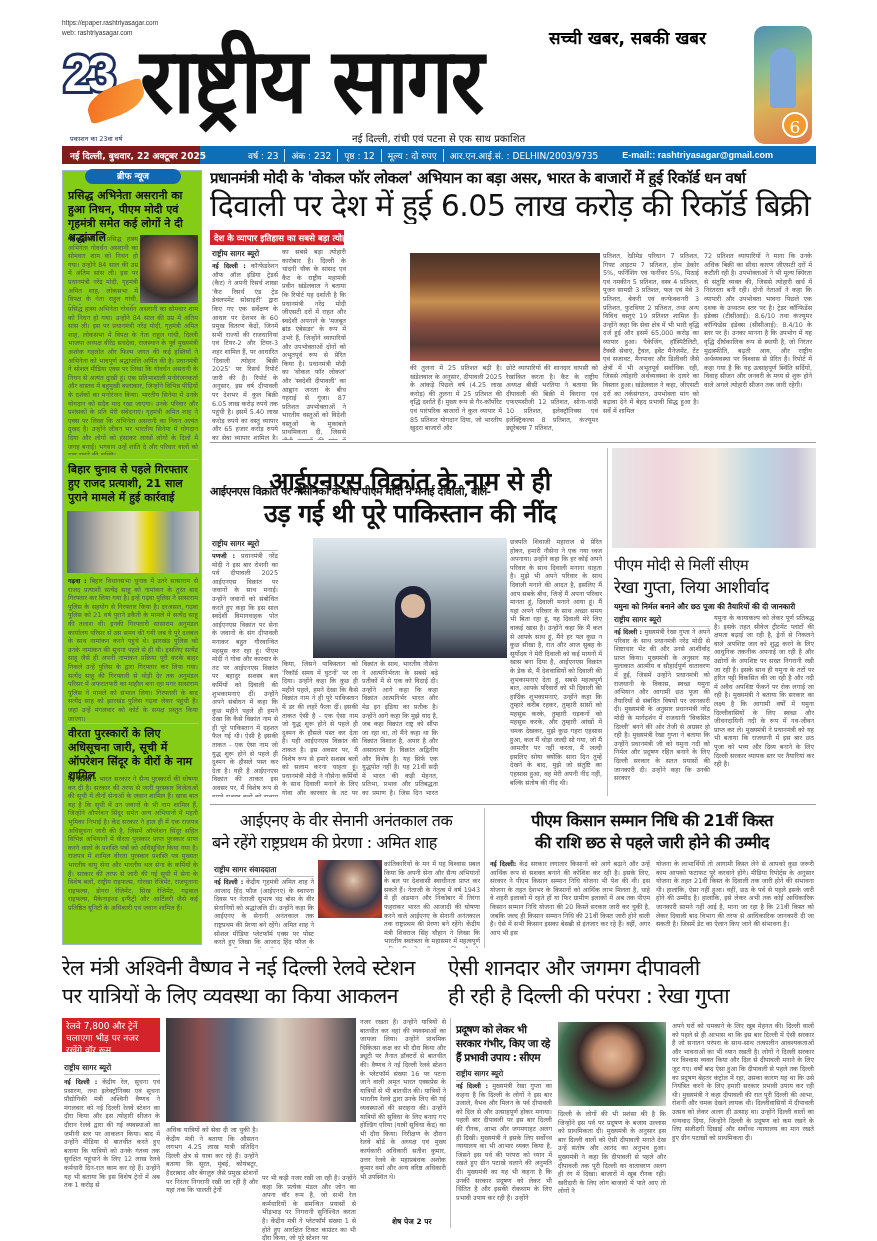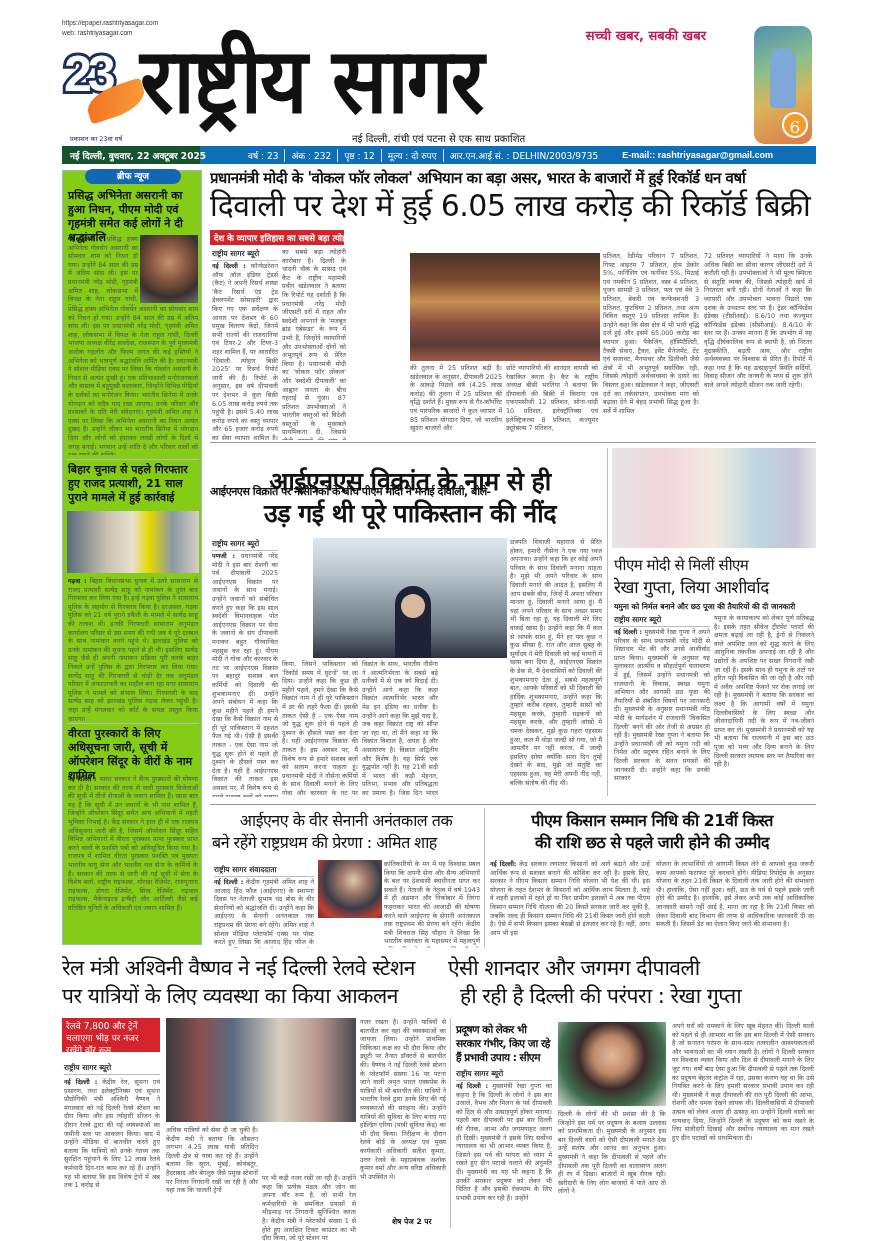--- a/index.html
+++ b/index.html
@@ -8,28 +8,28 @@
   .page { position: absolute; left: 62px; top: 18px; width: 754px; height: 1215px; }
   .abs { position: absolute; }
 
   
   .url-lines { left: 0; top: 0; font-size: 6.5px; color: #333; line-height: 10px; font-family: "Liberation Sans", sans-serif; }
   .logo23 { left: 2px; top: 28px; width: 72px; height: 64px; }
   .logo23 .num { font-family: "Liberation Sans", sans-serif; font-weight: 900; font-size: 50px; color: #fff; -webkit-text-stroke: 6px #1c2e5c; paint-order: stroke fill; letter-spacing: -4px; line-height: 56px; }
   .logo23 .flame { position: absolute; left: 22px; top: 40px; width: 60px; height: 30px; background: linear-gradient(120deg, #f36c21, #f9a23b); border-radius: 60% 10% 60% 10%; transform: rotate(-18deg); }
   .logo-caption { left: 8px; top: 116px; font-size: 6.5px; color: #1c2e5c; }
   .title-main { left: 78px; top: 8px; font-family: "DejaVu Sans", sans-serif; font-weight: 900; font-size: 82px; line-height: 100px; letter-spacing: -2px; color: #111; transform: scaleY(1.1); transform-origin: top left; }
-  .tagline { right: 110px; top: 8px; font-size: 13px; font-weight: 700; color: #be185d; margin-left: 15px; }
+  .tagline { right: 110px; top: 8px; font-size: 17px; font-weight: 700; color: #000000; margin-left: 15px; }
   .subline { left: 290px; top: 113px; font-size: 10px; color: #111; }
   .corner-img { right: 4px; top: 8px; width: 58px; height: 118px; border-radius: 10px; background: linear-gradient(160deg, #4f8fb5 0%, #8bbf8c 35%, #d8b55a 60%, #e07a4b 100%); overflow: hidden; }
   .corner-img .figure { position: absolute; left: 16px; top: 22px; width: 26px; height: 60px; border-radius: 12px 12px 4px 4px; background: #7fa7d8; }
   .corner-img .badge { position: absolute; right: 4px; bottom: 6px; width: 26px; height: 26px; border-radius: 50%; background: #f39a2d; color: #fff; font-size: 17px; font-family: "DejaVu Serif", serif; text-align: center; line-height: 26px; border: 2px solid #fff; }
 
   .infobar { left: 0; top: 128px; width: 754px; height: 18px; background: #0f6fb6; color: #fff; font-size: 9px; display: flex; align-items: center; }
-  .infobar .date { background: #14532d; height: 18px; padding: 0 8px; display: flex; align-items: center; font-weight: 700; white-space: nowrap; width: 138px; }
+  .infobar .date { background: #7f1d1d; height: 18px; padding: 0 8px; display: flex; align-items: center; font-weight: 700; white-space: nowrap; width: 138px; }
   .infobar .meta { display: flex; gap: 0; margin-left: 42px; }
   .infobar .meta span { padding: 0 6px; border-right: 1px solid #cfe3f3; white-space: nowrap; }
   .infobar .meta span:last-child { border-right: none; }
   .infobar .email { margin-left: 18px; font-family: "Liberation Sans", sans-serif; font-weight: 700; }
 
   
   .leftcol { left: 0; top: 152px; width: 140px; height: 775px; border: 1px solid #9bb7d4; background: #84cc16; }
   .pill { position: absolute; left: 22px; top: -2px; width: 96px; height: 15px; border-radius: 8px; background: #1167b1; color: #fff; font-size: 9px; text-align: center; line-height: 15px; font-weight: 700; }
   .l-head { font-weight: 800; font-size: 11px; line-height: 14px; color: #111; }
   .body-txt { font-size: 6.4px; line-height: 8.6px; color: #555; text-align: justify; overflow: hidden; }
@@ -169,21 +169,21 @@
   <div class="abs h-mega" style="left:426px; top:814px; width:328px; font-size:16px; line-height:22px; text-align:center; white-space:nowrap; overflow:hidden;">की राशि छठ से पहले जारी होने की उम्मीद</div>
   <div class="abs body-txt" style="left:428px; top:842px; width:160px; height:88px;">
     <b>नई दिल्ली:</b>
     <span>केंद्र सरकार लगातार किसानों को आगे बढ़ाने और उन्हें आर्थिक रूप से सशक्त बनाने की कोशिश कर रही है। इसके लिए, सरकार ने पीएम किसान सम्मान निधि योजना भी पेश की थी। इस योजना के तहत देशभर के किसानों को आर्थिक लाभ मिलता है, चाहे वे शहरी इलाकों में रहते हों या फिर ग्रामीण इलाकों में अब तक पीएम किसान सम्मान निधि योजना की 20 किस्तें सरकार जारी कर चुकी है, जबकि जल्द ही किसान सम्मान निधि की 21वीं किस्त जारी होने वाली है। ऐसे में सभी किसान इसका बेसब्री से इंतजार कर रहे हैं। वहीं, अगर आप भी इस</span>
   </div>
   <div class="abs body-txt" style="left:594px; top:842px; width:158px; height:88px;">योजना के लाभार्थियों तो आगामी किस्त लेने से आपको कुछ जरूरी काम आपको फटाफट पूरे करवाने होंगे। मीडिया रिपोर्ट्स के अनुसार योजना के तहत 21वीं किस्त के दिवाली तक जारी होने की संभावना थी। हालांकि, ऐसा नहीं हुआ। वहीं, छठ के पर्व से पहले इसके जारी होने की उम्मीद है। हालांकि, इसे लेकर अभी तक कोई आधिकारिक जानकारी सामने नहीं आई है, माना जा रहा है कि 21वीं किस्त को लेकर दिवाली बाद विभाग की तरफ से आधिकारिक जानकारी दी जा सकती है। जिसमें डेट का ऐलान किए जाने की संभावना है।</div>
 
   <div class="abs h-mega" style="left:0; top:936px; width:380px; font-size:21px; line-height:28px; font-weight:500; white-space:nowrap; overflow:hidden;">रेल मंत्री अश्विनी वैष्णव ने नई दिल्ली रेलवे स्टेशन</div>
   <div class="abs h-mega" style="left:0; top:964px; width:380px; font-size:21px; line-height:28px; font-weight:500; white-space:nowrap; overflow:hidden;">पर यात्रियों के लिए व्यवस्था का किया आकलन</div>
   <div class="abs h-mega" style="left:386px; top:936px; width:368px; font-size:21px; line-height:28px; font-weight:500; white-space:nowrap; overflow:hidden;">ऐसी शानदार और जगमग दीपावली</div>
-  <div class="abs h-mega" style="left:386px; top:964px; width:368px; font-size:21px; line-height:28px; font-weight:500; white-space:nowrap; overflow:hidden;margin-left:12px;">ही रही है दिल्ली की परंपरा : रेखा गुप्ता</div>
+  <div class="abs h-mega" style="left:386px; top:964px; width:368px; font-size:21px; line-height:28px; font-weight:500; white-space:nowrap; overflow:hidden;">ही रही है दिल्ली की परंपरा : रेखा गुप्ता</div>
 
   <div class="abs kicker-red" style="left:0; top:1000px; width:98px; font-size:9px; line-height:12px; font-weight:500; height:34px; overflow:hidden;">रेलवे 7,800 और ट्रेनें चलाएगा भीड़ पर नजर रखेंगे वॉर रूम</div>
   <div class="abs byline" style="left:2px; top:1044px; width:96px;">राष्ट्रीय सागर ब्यूरो</div>
   <div class="abs body-txt" style="left:2px; top:1060px; width:96px; height:150px;">
     <b>नई दिल्ली :</b>
     <span>केंद्रीय रेल, सूचना एवं प्रसारण, तथा इलेक्ट्रॉनिक्स एवं सूचना प्रौद्योगिकी मंत्री अश्विनी वैष्णव ने मंगलवार को नई दिल्ली रेलवे स्टेशन का दौरा किया और इस त्योहारी सीजन के दौरान रेलवे द्वारा की गई व्यवस्थाओं का जमीनी स्तर पर आकलन किया। बाद में उन्होंने मीडिया से बातचीत करते हुए बताया कि यात्रियों को उनके गंतव्य तक सुरक्षित पहुंचाने के लिए 12 लाख रेलवे कर्मचारी दिन-रात काम कर रहे हैं। उन्होंने यह भी बताया कि इस विशेष ट्रेनों में अब तक 1 करोड़ से</span>
   </div>
   <div class="photo" style="left:104px; top:1000px; width:190px; height:104px; background: linear-gradient(90deg, #3a3a40 0%, #8a5050 18%, #5a6a80 35%, #d8cfc0 60%, #b89890 80%, #4a4a50 100%);"></div>
   <div class="abs body-txt" style="left:104px; top:1108px; width:92px; height:102px;">अधिक यात्रियों को सेवा दी जा चुकी है। केंद्रीय मंत्री ने बताया कि औसतन लगभग 4.25 लाख यात्री प्रतिदिन दिल्ली क्षेत्र से यात्रा कर रहे हैं। उन्होंने बताया कि सूरत, मुंबई, कोयंबटूर, हैदराबाद और बेंगलुरु जैसे प्रमुख स्टेशनों पर निरंतर निगरानी रखी जा रही है और यहां तक कि चालती ट्रेनों</div>
   <div class="abs body-txt" style="left:200px; top:1108px; width:94px; height:102px;margin-top:48px;">पर भी कड़ी नजर रखी जा रही है। उन्होंने कहा कि प्रत्येक मंडल और जोन का अपना वॉर रूम है, जो सभी रेल कर्मचारियों के समन्वित प्रयासों से भीड़भाड़ पर निगरानी सुनिश्चित करता है। केंद्रीय मंत्री ने प्लेटफॉर्म संख्या 1 से होते हुए आरक्षित टिकट काउंटर का भी दौरा किया, जो पूरे स्टेशन पर</div>

